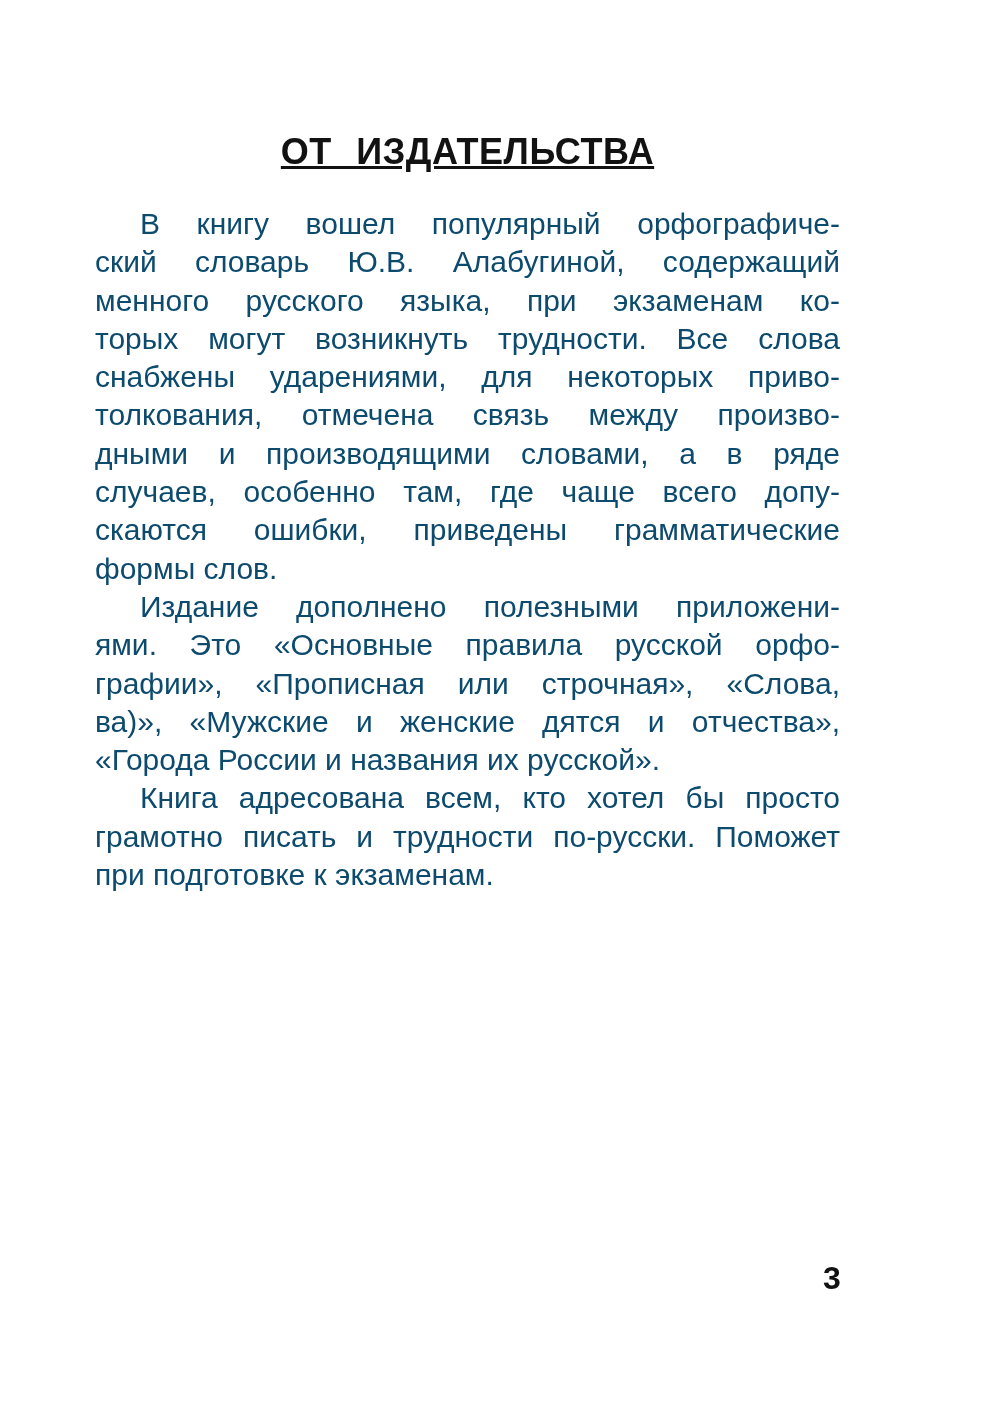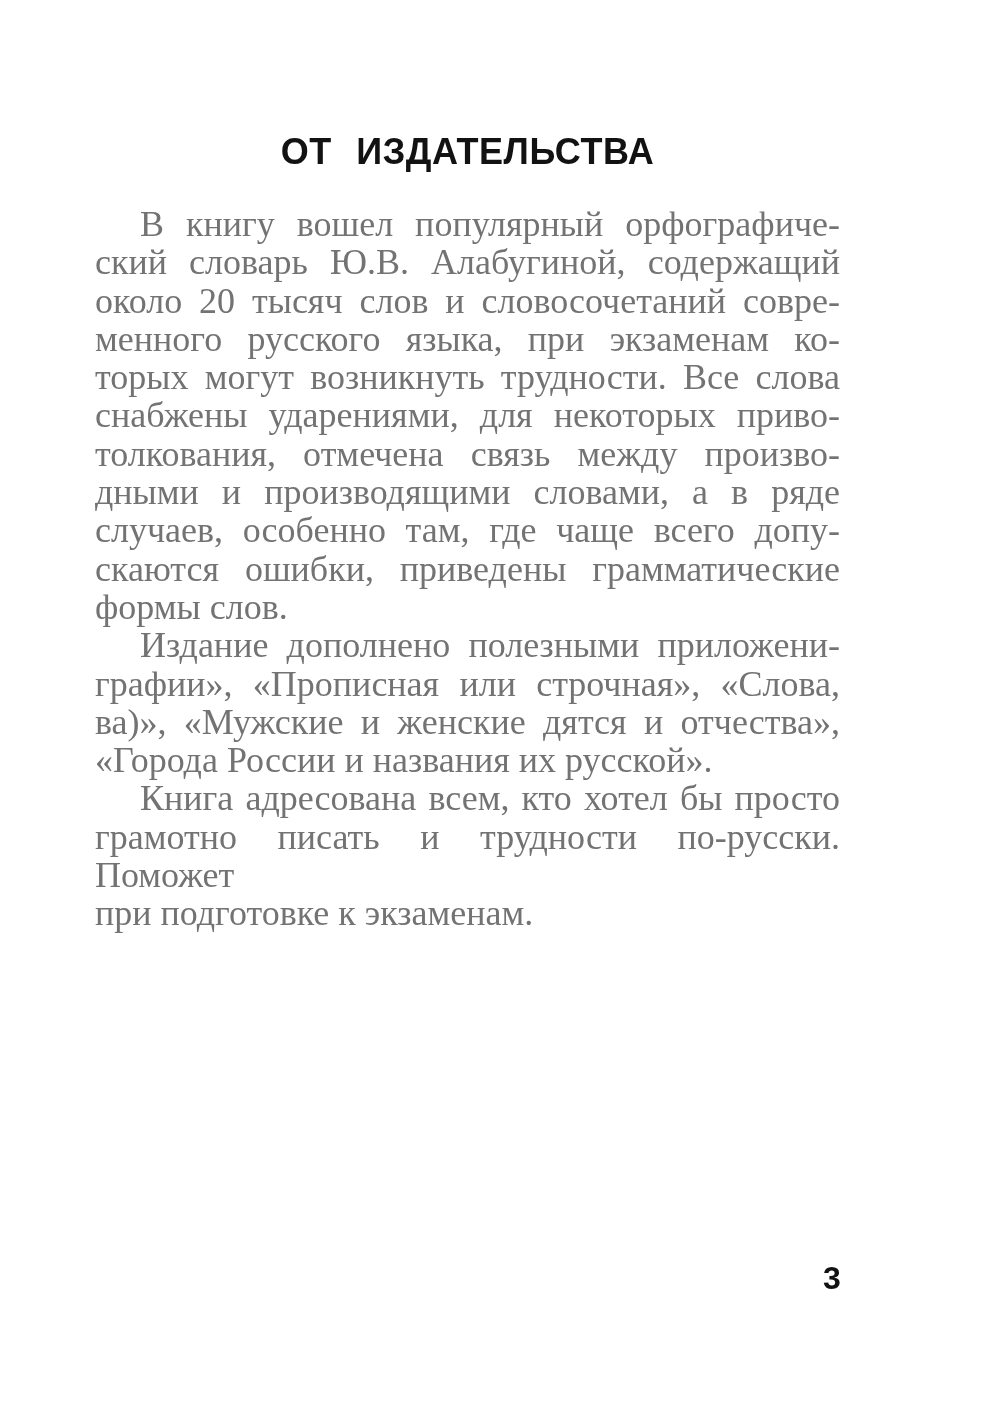--- a/index.html
+++ b/index.html
@@ -21,30 +21,31 @@
     top: 134px;
     width: 745px;
     text-align: center;
     font-family: "Liberation Sans", sans-serif;
     font-weight: bold;
     font-size: 36px;
     line-height: 1;
     letter-spacing: 0.5px;
     word-spacing: 14px;
     color: #121212;
+    text-decoration: underline;
   }
   .body-text {
     position: absolute;
     left: 95px;
     top: 205px;
     width: 745px;
-    font-family: Liberation Serif, serif;
-    font-size: 36px;
+    font-family: Liberation Sans, sans-serif;
+    font-size: 30px;
     line-height: 38.3px;
-    color: #737373;
+    color: #0c4a6e;
   }
   .text-line {
     text-align: justify;
     text-align-last: justify;
     white-space: normal;
   }
   .text-line.para-last {
     text-align-last: left;
   }
   .text-line.para-first {
@@ -68,33 +69,33 @@
 
 <div class="page">
 
   <div class="page-title">ОТ ИЗДАТЕЛЬСТВА</div>
 
   <div class="body-text">
 
     <div>
       <div class="text-line para-first">В книгу вошел популярный орфографиче-</div>
       <div class="text-line">ский словарь Ю.В. Алабугиной, содержащий</div>
-      <div class="text-line">около 20 тысяч слов и словосочетаний совре-</div>
       <div class="text-line">менного русского языка, при экзаменам ко-</div>
       <div class="text-line">торых могут возникнуть трудности. Все слова</div>
       <div class="text-line">снабжены ударениями, для некоторых приво-</div>
       <div class="text-line">толкования, отмечена связь между произво-</div>
       <div class="text-line">дными и производящими словами, а в ряде</div>
       <div class="text-line">случаев, особенно там, где чаще всего допу-</div>
       <div class="text-line">скаются ошибки, приведены грамматические</div>
       <div class="text-line para-last">формы слов.</div>
     </div>
 
     <div>
       <div class="text-line para-first">Издание дополнено полезными приложени-</div>
+      <div class="text-line">ями. Это «Основные правила русской орфо-</div>
       <div class="text-line">графии», «Прописная или строчная», «Слова,</div>
       <div class="text-line">ва)», «Мужские и женские дятся и отчества»,</div>
       <div class="text-line para-last">«Города России и названия их русской».</div>
     </div>
 
     <div>
       <div class="text-line para-first">Книга адресована всем, кто хотел бы просто</div>
       <div class="text-line">грамотно писать и трудности по-русски. Поможет</div>
       <div class="text-line para-last">при подготовке к экзаменам.</div>
     </div>

